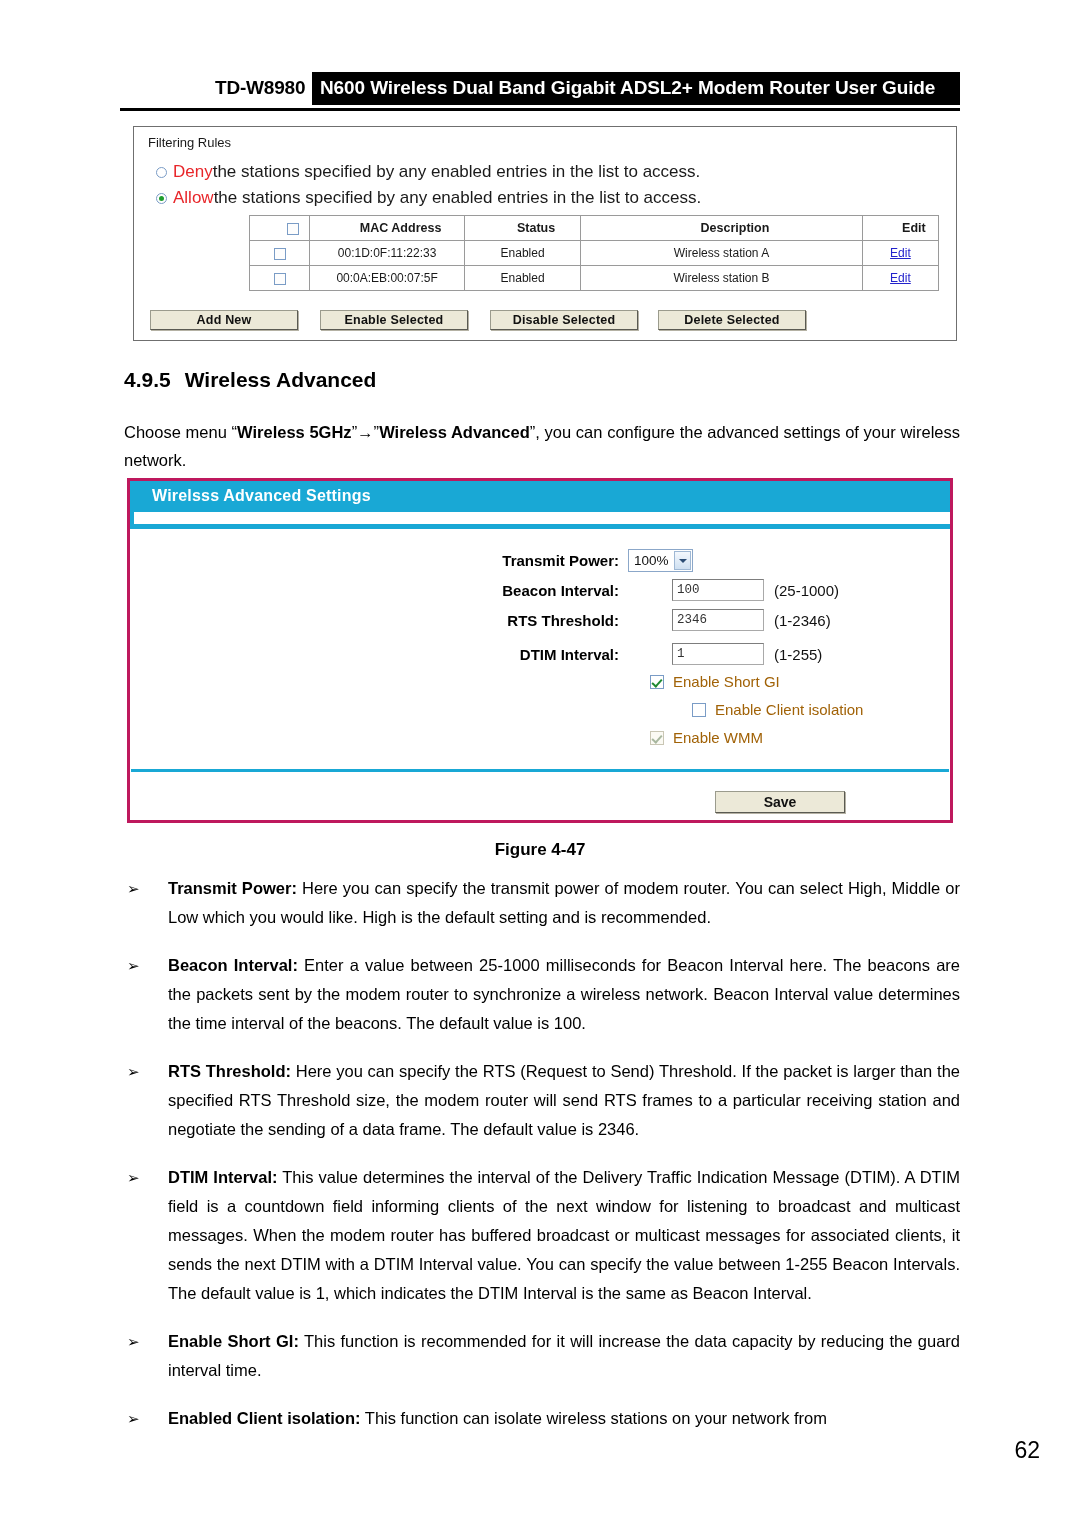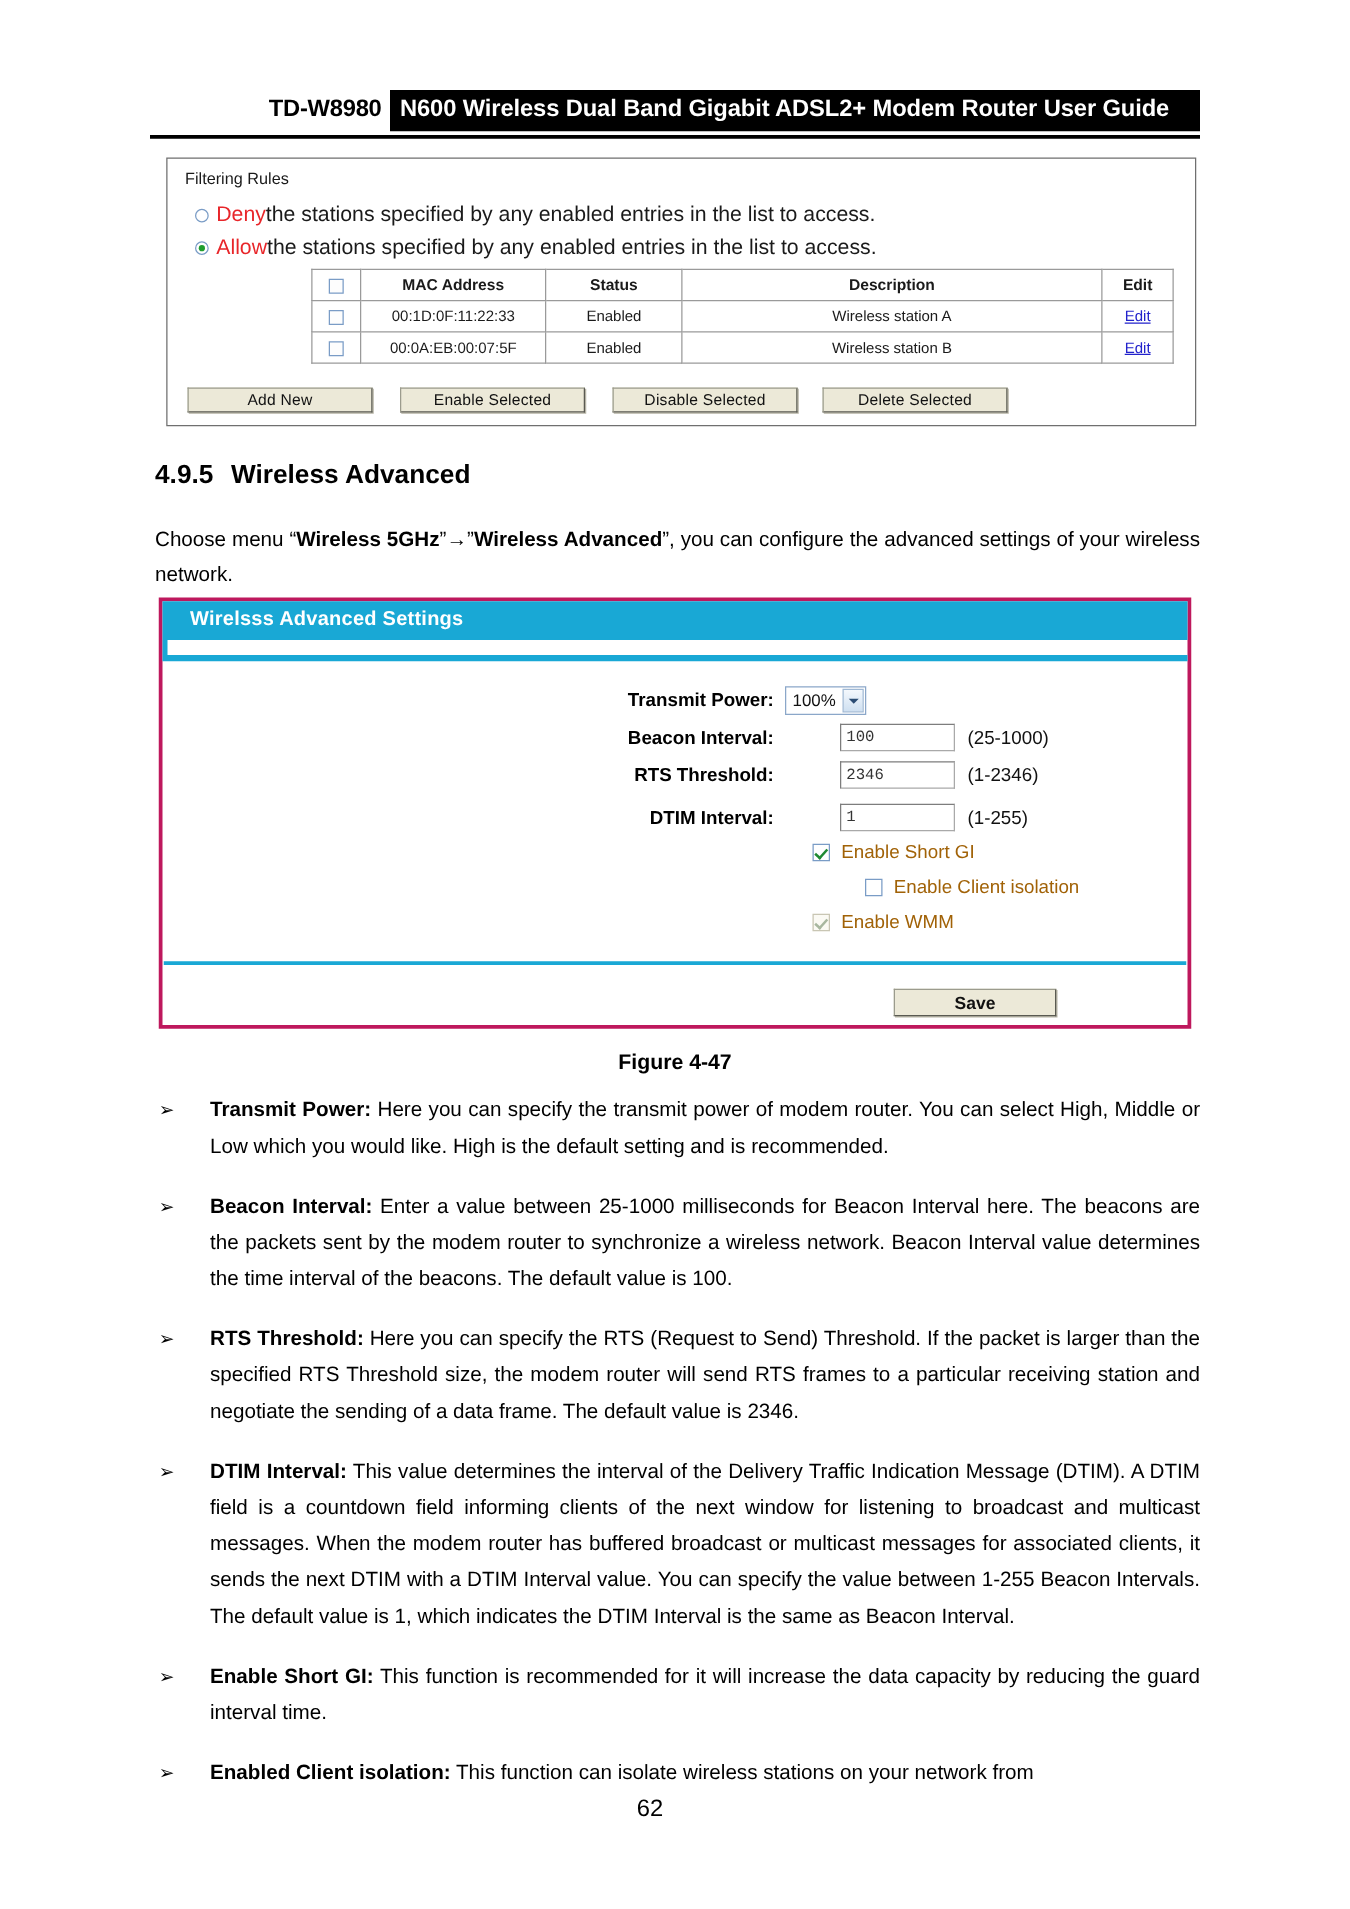--- a/index.html
+++ b/index.html
@@ -126,20 +126,21 @@
     height: 24px;
     padding: 0 4px;
     text-align: center;
     font-weight: normal;
     color: #1a1a1a;
     background: #ffffff;
   }
   .mac-table th {
     font-weight: bold;
     font-size: 12.5px;
+    padding-left: 31px;
   }
   .col-chk   { width: 30px; }
   .col-mac   { width: 140px; }
   .col-stat  { width: 100px; margin-top: 28px; }
   .col-desc  { width: 330px; }
   .col-edit  { width: 48px; }
   .chkbox {
     width: 12px;
     height: 12px;
     border: 1px solid #7a9cc6;
@@ -165,21 +166,21 @@
   .btn3d {
     position: absolute;
     top: 0;
     height: 20px;
     background: #ece9d8;
     border: 1px solid #9b9b8d;
     border-right-color: #5a5a52;
     border-bottom-color: #5a5a52;
     box-shadow: 1px 1px 0 #b5b2a4;
     font-size: 12.5px;
-    font-weight: normal;
+    font-weight: bold;
     color: #111;
     text-align: center;
     line-height: 19px;
     box-sizing: border-box;
     letter-spacing: 0.2px;
   }
   .btn-addnew   { left: 0px;   width: 148px; }
   .btn-enable   { left: 170px; width: 148px; }
   .btn-disable  { left: 340px; width: 148px; }
   .btn-delete   { left: 508px; width: 148px; }
@@ -432,22 +433,22 @@
     color: #000;
   }
   .bullet b { font-weight: bold; }
 
   
   .page-num {
     position: absolute;
     left: 0;
     top: 1437px;
     width: 1040px;
-    text-align: center;
-    font-size: 19px;
+    text-align: right;
+    font-size: 23px;
     color: #000;
   }
 </style>
 </head>
 <body>
 
 <div class="page-header">
   <div class="header-model">TD-W8980</div>
   <div class="header-band">
     <div class="header-band-text">N600 Wireless Dual Band Gigabit ADSL2+ Modem Router User Guide</div>

